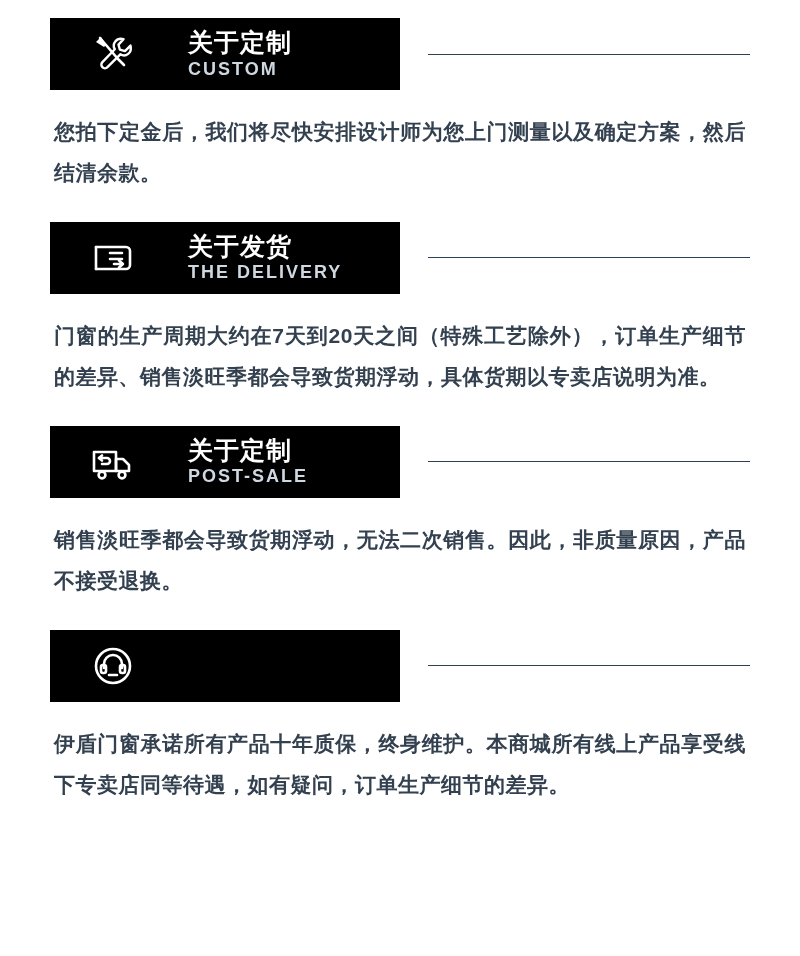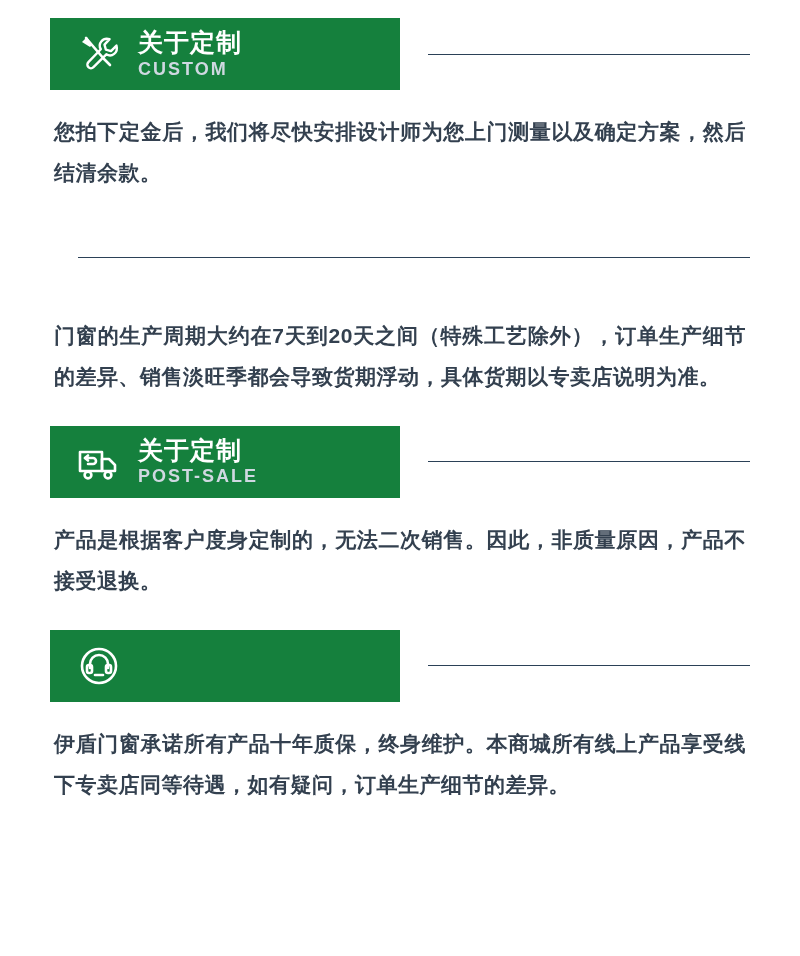--- a/index.html
+++ b/index.html
@@ -23,27 +23,28 @@
   .section {
     margin-bottom: 6px;
   }
   .section-head {
     display: flex;
     align-items: stretch;
     height: 72px;
     margin-bottom: 22px;
   }
   .head-badge {
-    background: #15803d;
+    background: #000000;
     width: 350px;
     height: 72px;
     display: flex;
     align-items: center;
-    padding-left: 22px;
+    padding-left: 36px;
     flex: 0 0 auto;
+    gap: 36px;
   }
   .head-icon {
     width: 54px;
     height: 54px;
     flex: 0 0 auto;
     display: flex;
     align-items: center;
     justify-content: center;
     margin-right: 12px;
   }
@@ -113,20 +114,34 @@
       </div>
       <div class="head-rule">
           <span class="line"></span>
         </div>
     </div>
     <p class="body-text">您拍下定金后，我们将尽快安排设计师为您上门测量以及确定方案，然后结清余款。</p>
   </div>
 
   <div class="section">
     <div class="section-head">
+      <div class="head-badge">
+        <span class="head-icon">
+          <svg width="50" height="50" viewBox="0 0 50 50" fill="none" stroke="#ffffff" stroke-width="2.6" stroke-linecap="round" stroke-linejoin="round">
+            <path d="M8 14 h30 a4 4 0 0 1 4 4 v14 a4 4 0 0 1 -4 4 H8"></path>
+            <path d="M8 14 v22"></path>
+            <path d="M22 20 h12 M22 26 h12"></path>
+            <path d="M26 31 h9 M31 27.5 l4 3.5 -4 3.5"></path>
+          </svg>
+        </span>
+        <span class="head-text">
+          <span class="head-cn">关于发货</span>
+          <span class="head-en">THE DELIVERY</span>
+        </span>
+      </div>
       <div class="head-rule">
           <span class="line"></span>
         </div>
     </div>
     <p class="body-text">门窗的生产周期大约在7天到20天之间（特殊工艺除外），订单生产细节的差异、销售淡旺季都会导致货期浮动，具体货期以专卖店说明为准。</p>
   </div>
 
   <div class="section">
     <div class="section-head">
       <div class="head-badge">
@@ -142,21 +157,21 @@
         </span>
         <span class="head-text">
           <span class="head-cn">关于定制</span>
           <span class="head-en">POST-SALE</span>
         </span>
       </div>
       <div class="head-rule">
           <span class="line"></span>
         </div>
     </div>
-    <p class="body-text">产品是根据客户度身定制的，无法二次销售。因此，非质量原因，产品不接受退换。</p>
+    <p class="body-text">销售淡旺季都会导致货期浮动，无法二次销售。因此，非质量原因，产品不接受退换。</p>
   </div>
 
   <div class="section">
     <div class="section-head">
       <div class="head-badge">
         <span class="head-icon">
           <svg width="50" height="50" viewBox="0 0 50 50" fill="none" stroke="#ffffff" stroke-width="2.6" stroke-linecap="round" stroke-linejoin="round">
             <circle cx="25" cy="25" r="17"></circle>
             <path d="M16 27 v-4 a9 9 0 0 1 18 0 v4"></path>
             <rect x="13" y="24" width="5" height="8" rx="2"></rect>

